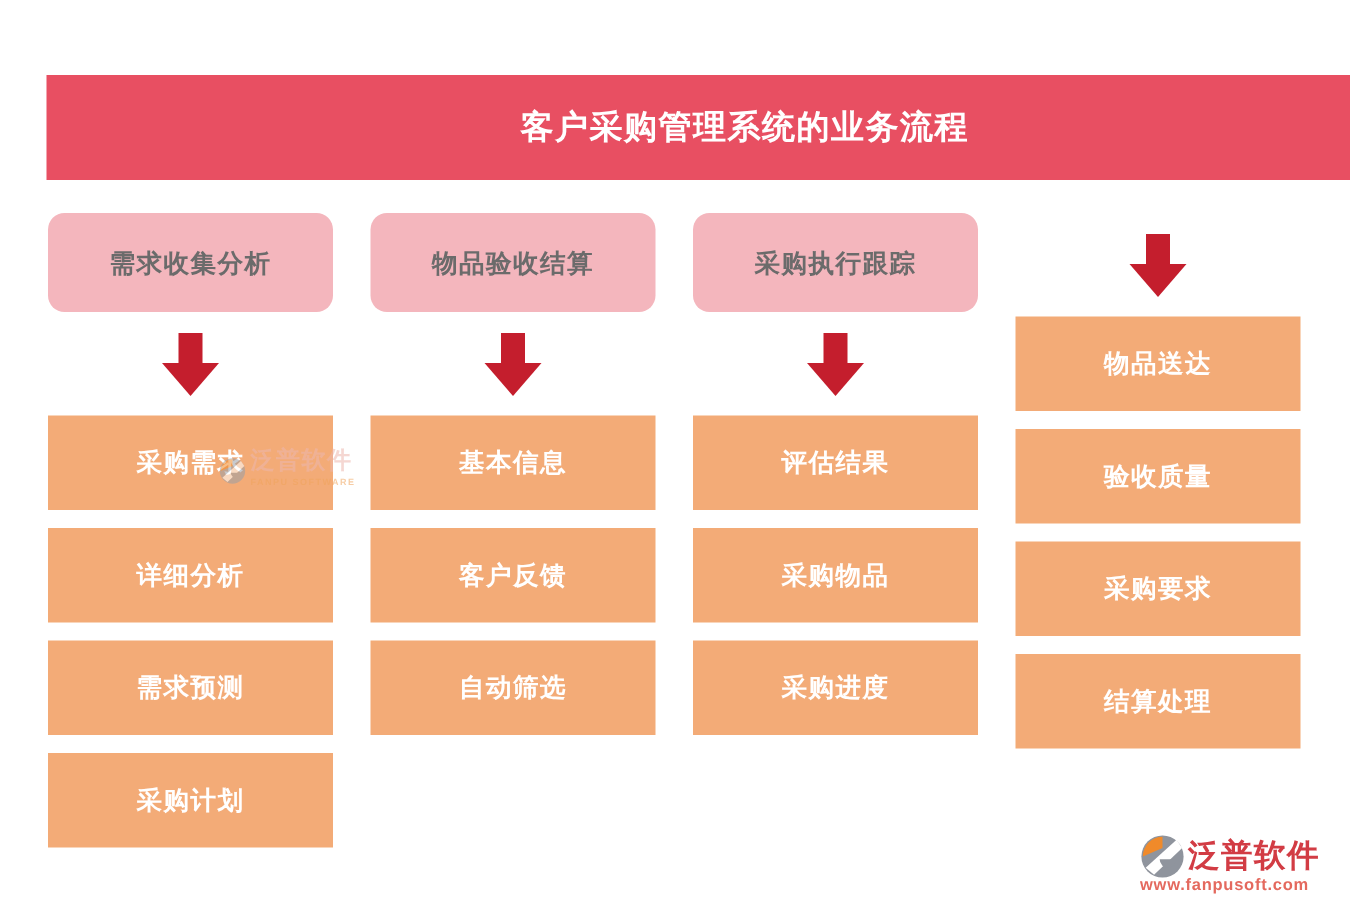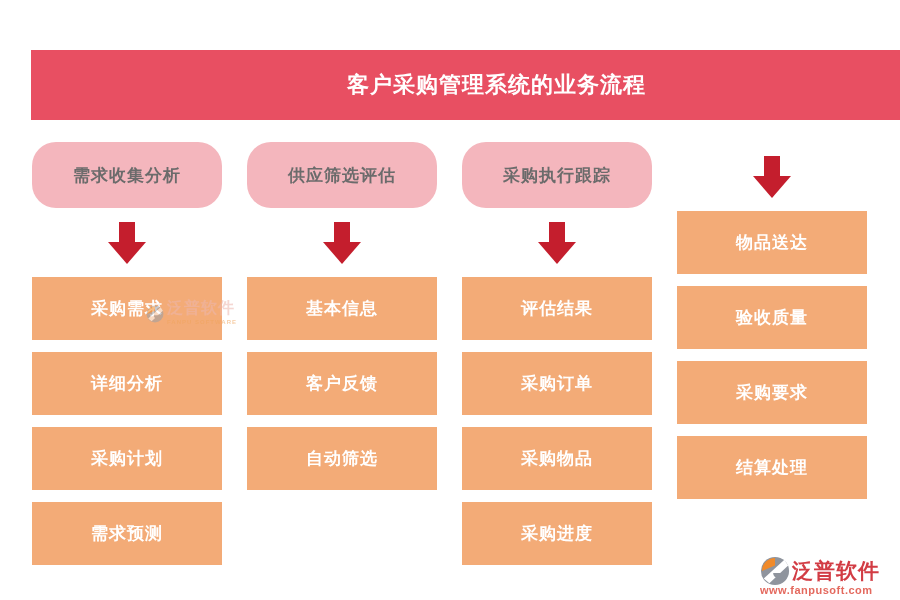--- a/index.html
+++ b/index.html
@@ -30,21 +30,21 @@
   .flow{
     position:absolute;left:32px;top:142px;
     display:grid;
     grid-template-columns:repeat(4,190px);
     column-gap:25px;
   }
   .col{display:flex;flex-direction:column;}
   .col-header{
     height:66px;
     background:#f4b6bd;
-    border-radius:24px;
+    border-radius:11px;
     display:flex;align-items:center;justify-content:center;
     color:#6b6b6b;
     font-size:17px;
     font-weight:bold;
     letter-spacing:1px;
   }
   .arrow-wrap{
     height:69px;
     display:flex;flex-direction:column;
     align-items:center;justify-content:center;
@@ -116,43 +116,42 @@
   <div class="flow">
 
     <div class="col">
       <div class="col-header">需求收集分析</div>
       <div class="arrow-wrap">
         <div class="arrow-stem"></div>
           <div class="arrow-head"></div>
       </div>
       <div class="flow-box">采购需求</div>
       <div class="flow-box">详细分析</div>
+      <div class="flow-box">需求预测</div>
       <div class="flow-box">采购计划</div>
-      <div class="flow-box">需求预测</div>
     </div>
 
     <div class="col">
-      <div class="col-header">供应筛选评估</div>
+      <div class="col-header">物品验收结算</div>
       <div class="arrow-wrap">
         <div class="arrow-stem"></div>
           <div class="arrow-head"></div>
       </div>
       <div class="flow-box">基本信息</div>
       <div class="flow-box">客户反馈</div>
       <div class="flow-box">自动筛选</div>
     </div>
 
     <div class="col">
       <div class="col-header">采购执行跟踪</div>
       <div class="arrow-wrap">
         <div class="arrow-stem"></div>
           <div class="arrow-head"></div>
       </div>
       <div class="flow-box">评估结果</div>
-      <div class="flow-box">采购订单</div>
       <div class="flow-box">采购物品</div>
       <div class="flow-box">采购进度</div>
     </div>
 
     <div class="col">
       <div class="arrow-wrap">
         <div class="arrow-stem"></div>
           <div class="arrow-head"></div>
       </div>
       <div class="flow-box">物品送达</div>

